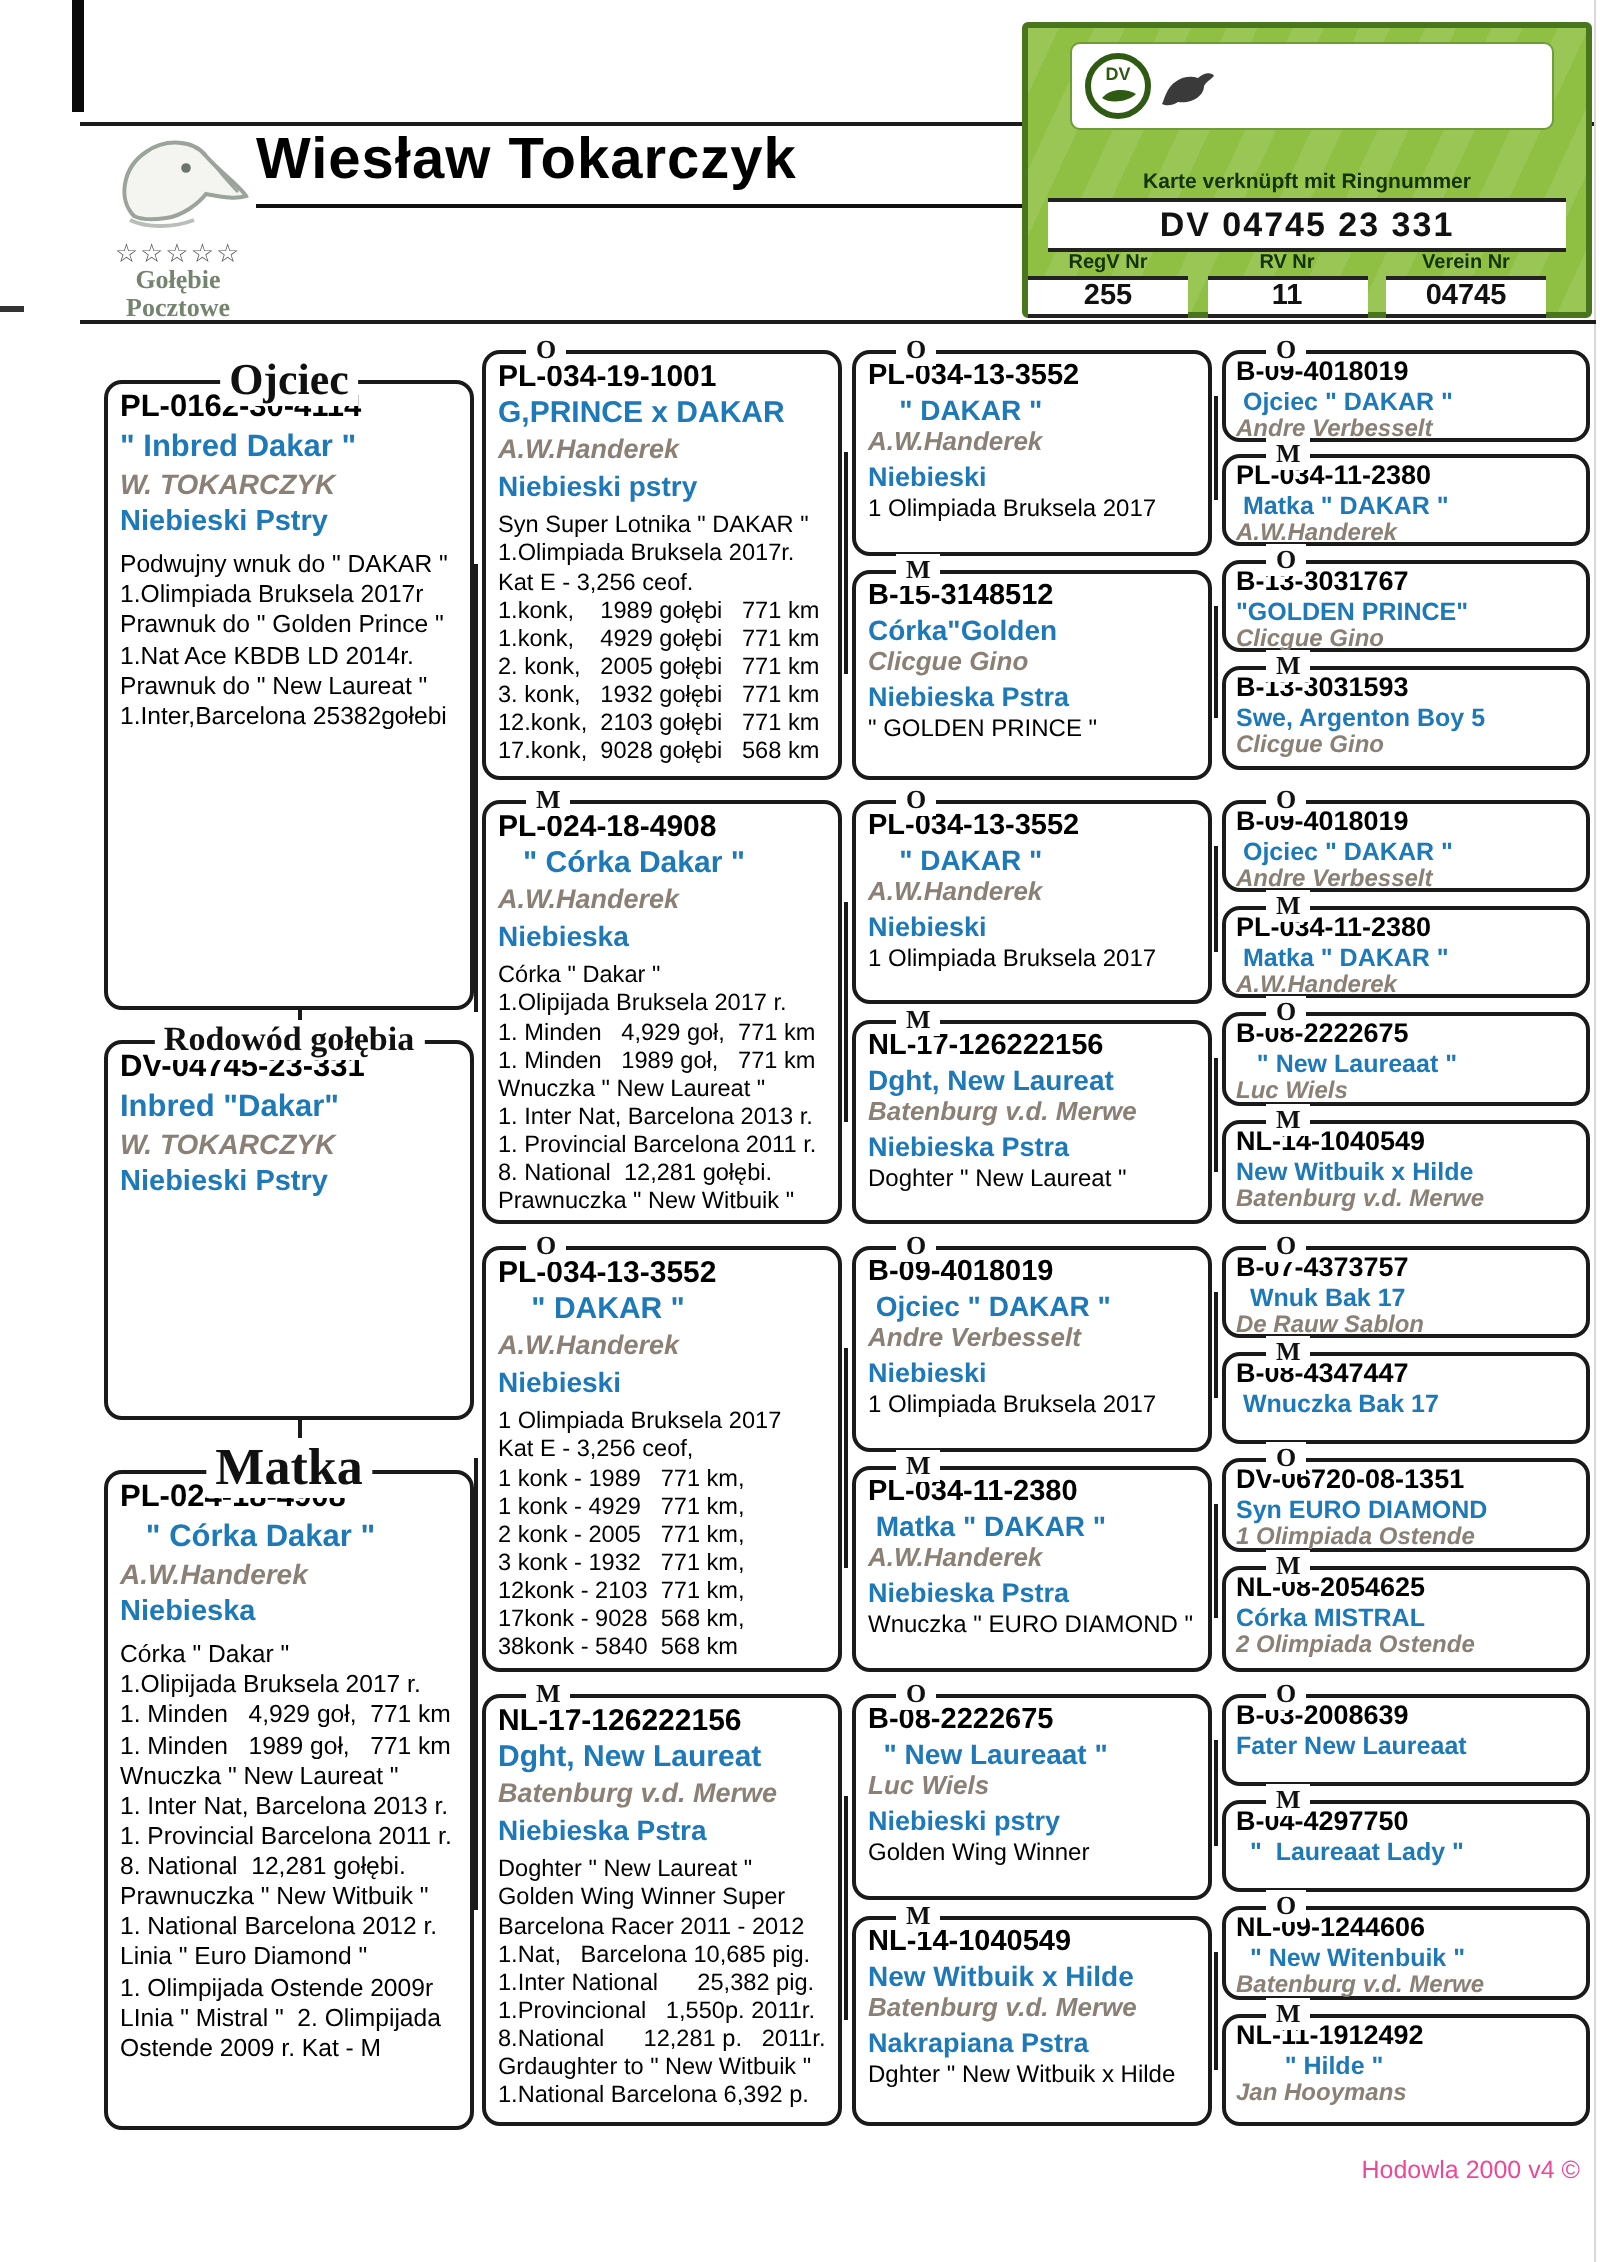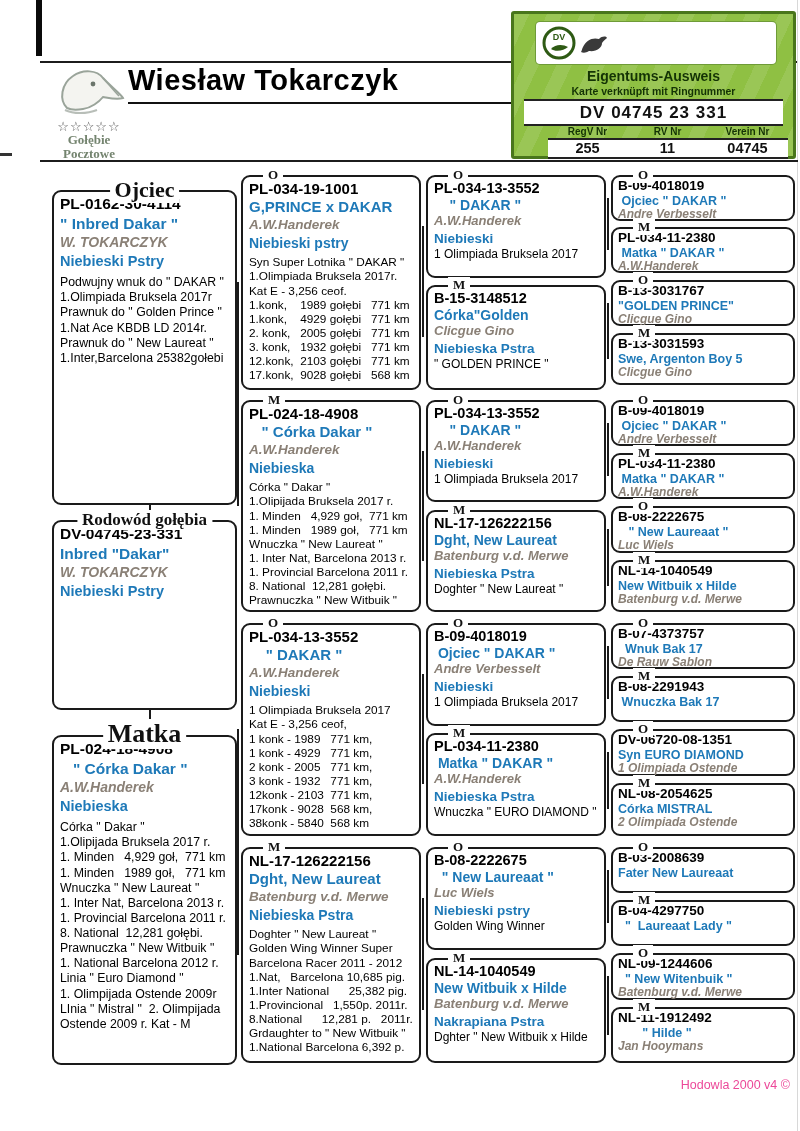--- a/index.html
+++ b/index.html
@@ -26,21 +26,21 @@
            background:#8fc043;border:3px solid #49761c;border-radius:3px;
            background-image:repeating-linear-gradient(115deg, rgba(255,255,255,.10) 0 14px, rgba(0,0,0,0) 14px 30px);}
   .st-org{position:absolute;left:22px;top:8px;width:240px;height:42px;background:#fff;border-radius:4px;
           display:flex;align-items:center;box-shadow:0 0 0 1px #6f9b38;}
   .st-org .org-text{flex:1;font-size:12.5px;font-weight:bold;line-height:1.15;color:#111;padding-left:4px;}
   .st-title{position:absolute;left:0;top:54px;width:100%;text-align:center;font-size:14px;font-weight:bold;color:#143305;}
   .st-sub{position:absolute;left:0;top:71px;width:100%;text-align:center;font-size:10.5px;font-weight:bold;color:#143305;}
   .st-ring{position:absolute;left:10px;top:85px;width:259px;height:23px;background:#fff;
            border-top:2px solid #222;border-bottom:2px solid #222;
            text-align:center;font-size:17px;font-weight:bold;letter-spacing:1px;line-height:23px;color:#111;}
-  .st-cols{position:absolute;left:24px;top:112px;width:259px;display:flex;justify-content:center;}
+  .st-cols{position:absolute;left:0;top:112px;width:259px;display:flex;justify-content:space-between;}
   .st-col{width:80px;text-align:center;}
   .st-col .lbl{font-size:10px;font-weight:bold;color:#143305;}
   .st-col .val{margin-top:1px;background:#fff;border-top:2px solid #222;border-bottom:2px solid #222;
                font-size:14.5px;font-weight:bold;line-height:17px;color:#111;}
 
   
   .pbox{position:absolute;box-sizing:border-box;background:#fff;border:2px solid #1a1a1a;
         border-radius:9px;padding:3px 6px 2px 6px;}
   .legend{position:absolute;background:#fff;padding:0 5px;font-family:"Liberation Serif", serif;
           font-weight:bold;color:#111;white-space:nowrap;}
@@ -112,21 +112,20 @@
     <div class="st-org">
       <svg width="40" height="36" viewBox="0 0 40 36" style="margin-left:3px;">
         <circle cx="20" cy="18" r="15" fill="#fff" stroke="#2e5a14" stroke-width="3"></circle>
         <text x="20" y="15" font-size="9" font-weight="bold" text-anchor="middle" fill="#2e5a14" font-family="Liberation Sans, sans-serif">DV</text>
         <path d="M12 24 C16 19 24 19 29 22 C25 26 16 27 12 24 Z" fill="#2e5a14"></path>
       </svg>
       <svg width="30" height="24" viewBox="0 0 30 24" style="margin-right:4px;">
         <path d="M4 16 C7 9 14 6 20 8 C23 5 27 5 28 7 C26 9 24 10 23 12 C23 17 17 21 10 20 C7 22 4 22 2 21 C3 19 3 18 4 16 Z" fill="#3a3a3a"></path>
       </svg>
     </div>
-    <div class="st-title">Eigentums-Ausweis</div>
     <div class="st-sub">Karte verknüpft mit Ringnummer</div>
     <div class="st-ring">DV 04745 23 331</div>
     <div class="st-cols">
       <div class="st-col">
         <div class="lbl">RegV Nr</div>
         <div class="val">255</div>
       </div>
       <div class="st-col">
         <div class="lbl">RV Nr</div>
         <div class="val">11</div>
@@ -378,21 +377,21 @@
     <div class="breeder">Batenburg v.d. Merwe</div>
   </div>
   <div class="pbox g4" style="left:611px;top:623px;width:184px;height:46px;">
     <span class="legend small">O</span>
     <div class="ring">B-07-4373757</div>
     <div class="name">  Wnuk Bak 17</div>
     <div class="breeder">De Rauw Sablon</div>
   </div>
   <div class="pbox g4" style="left:611px;top:676px;width:184px;height:46px;">
     <span class="legend small">M</span>
-    <div class="ring">B-08-2291943</div>
+    <div class="ring">B-08-4347447</div>
     <div class="name"> Wnuczka Bak 17</div>
     <div class="breeder"></div>
   </div>
   <div class="pbox g4" style="left:611px;top:729px;width:184px;height:47px;">
     <span class="legend small">O</span>
     <div class="ring">DV-06720-08-1351</div>
     <div class="name">Syn EURO DIAMOND</div>
     <div class="breeder">1 Olimpiada Ostende</div>
   </div>
   <div class="pbox g4" style="left:611px;top:783px;width:184px;height:53px;">

